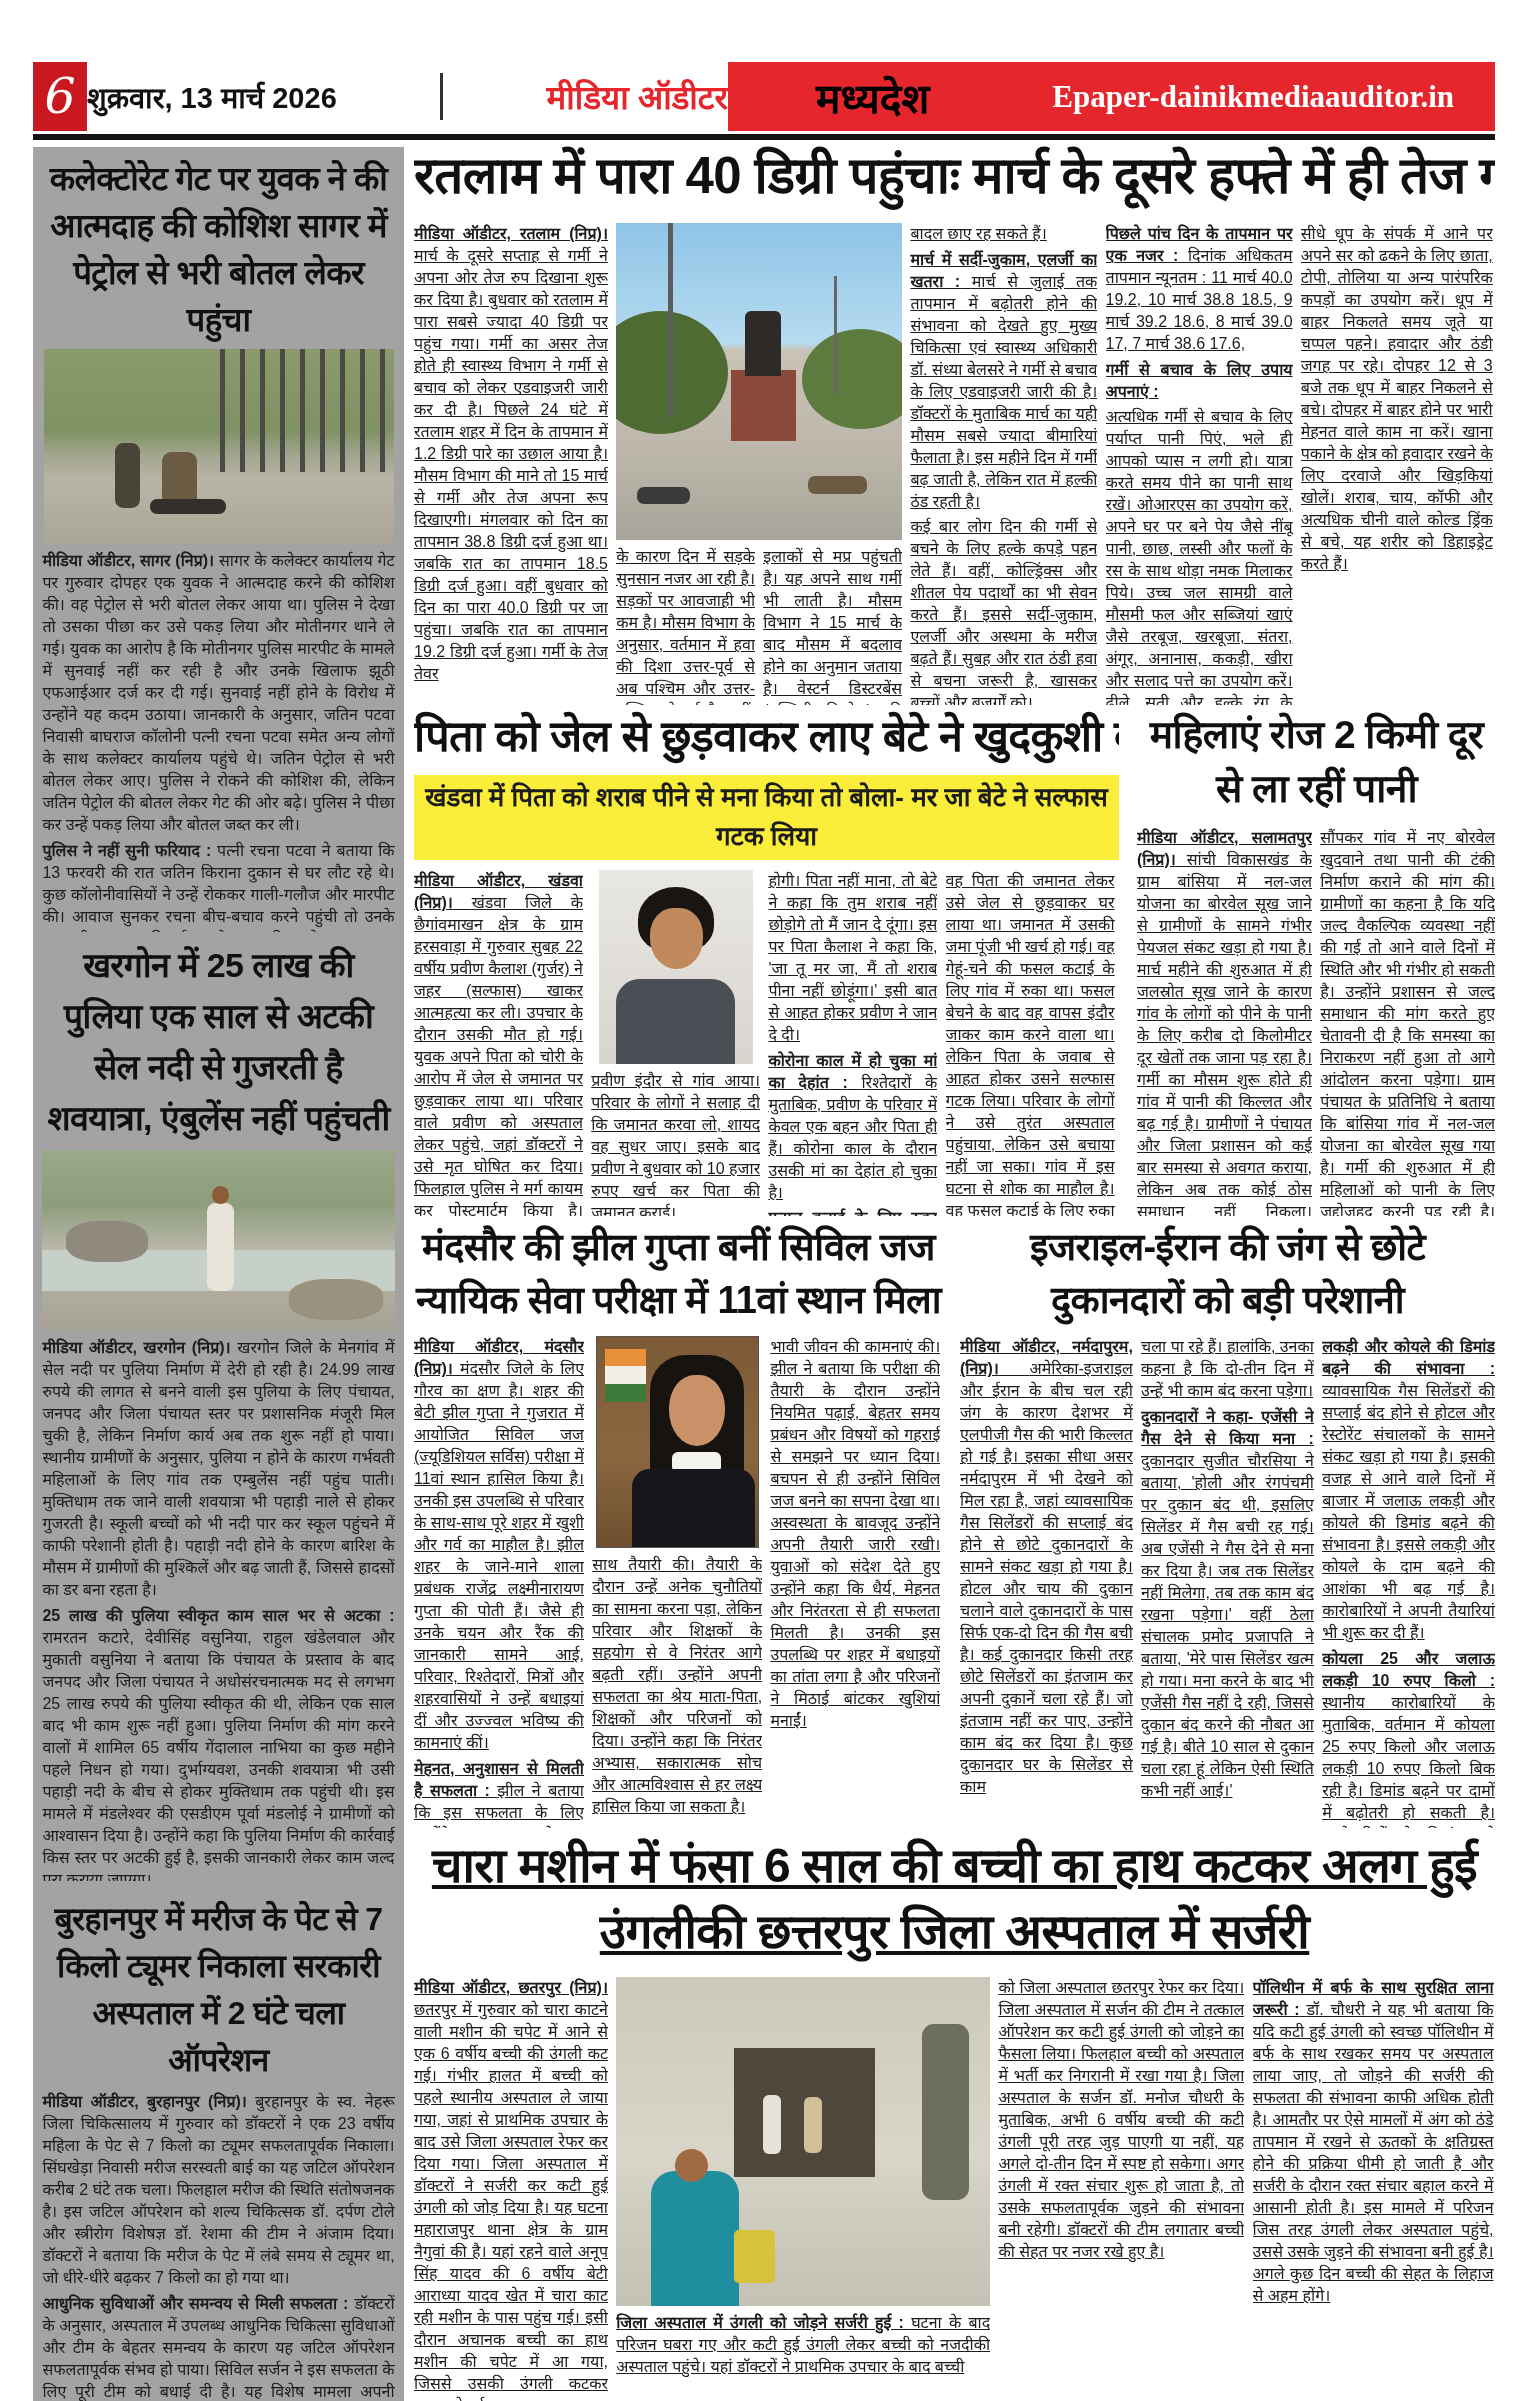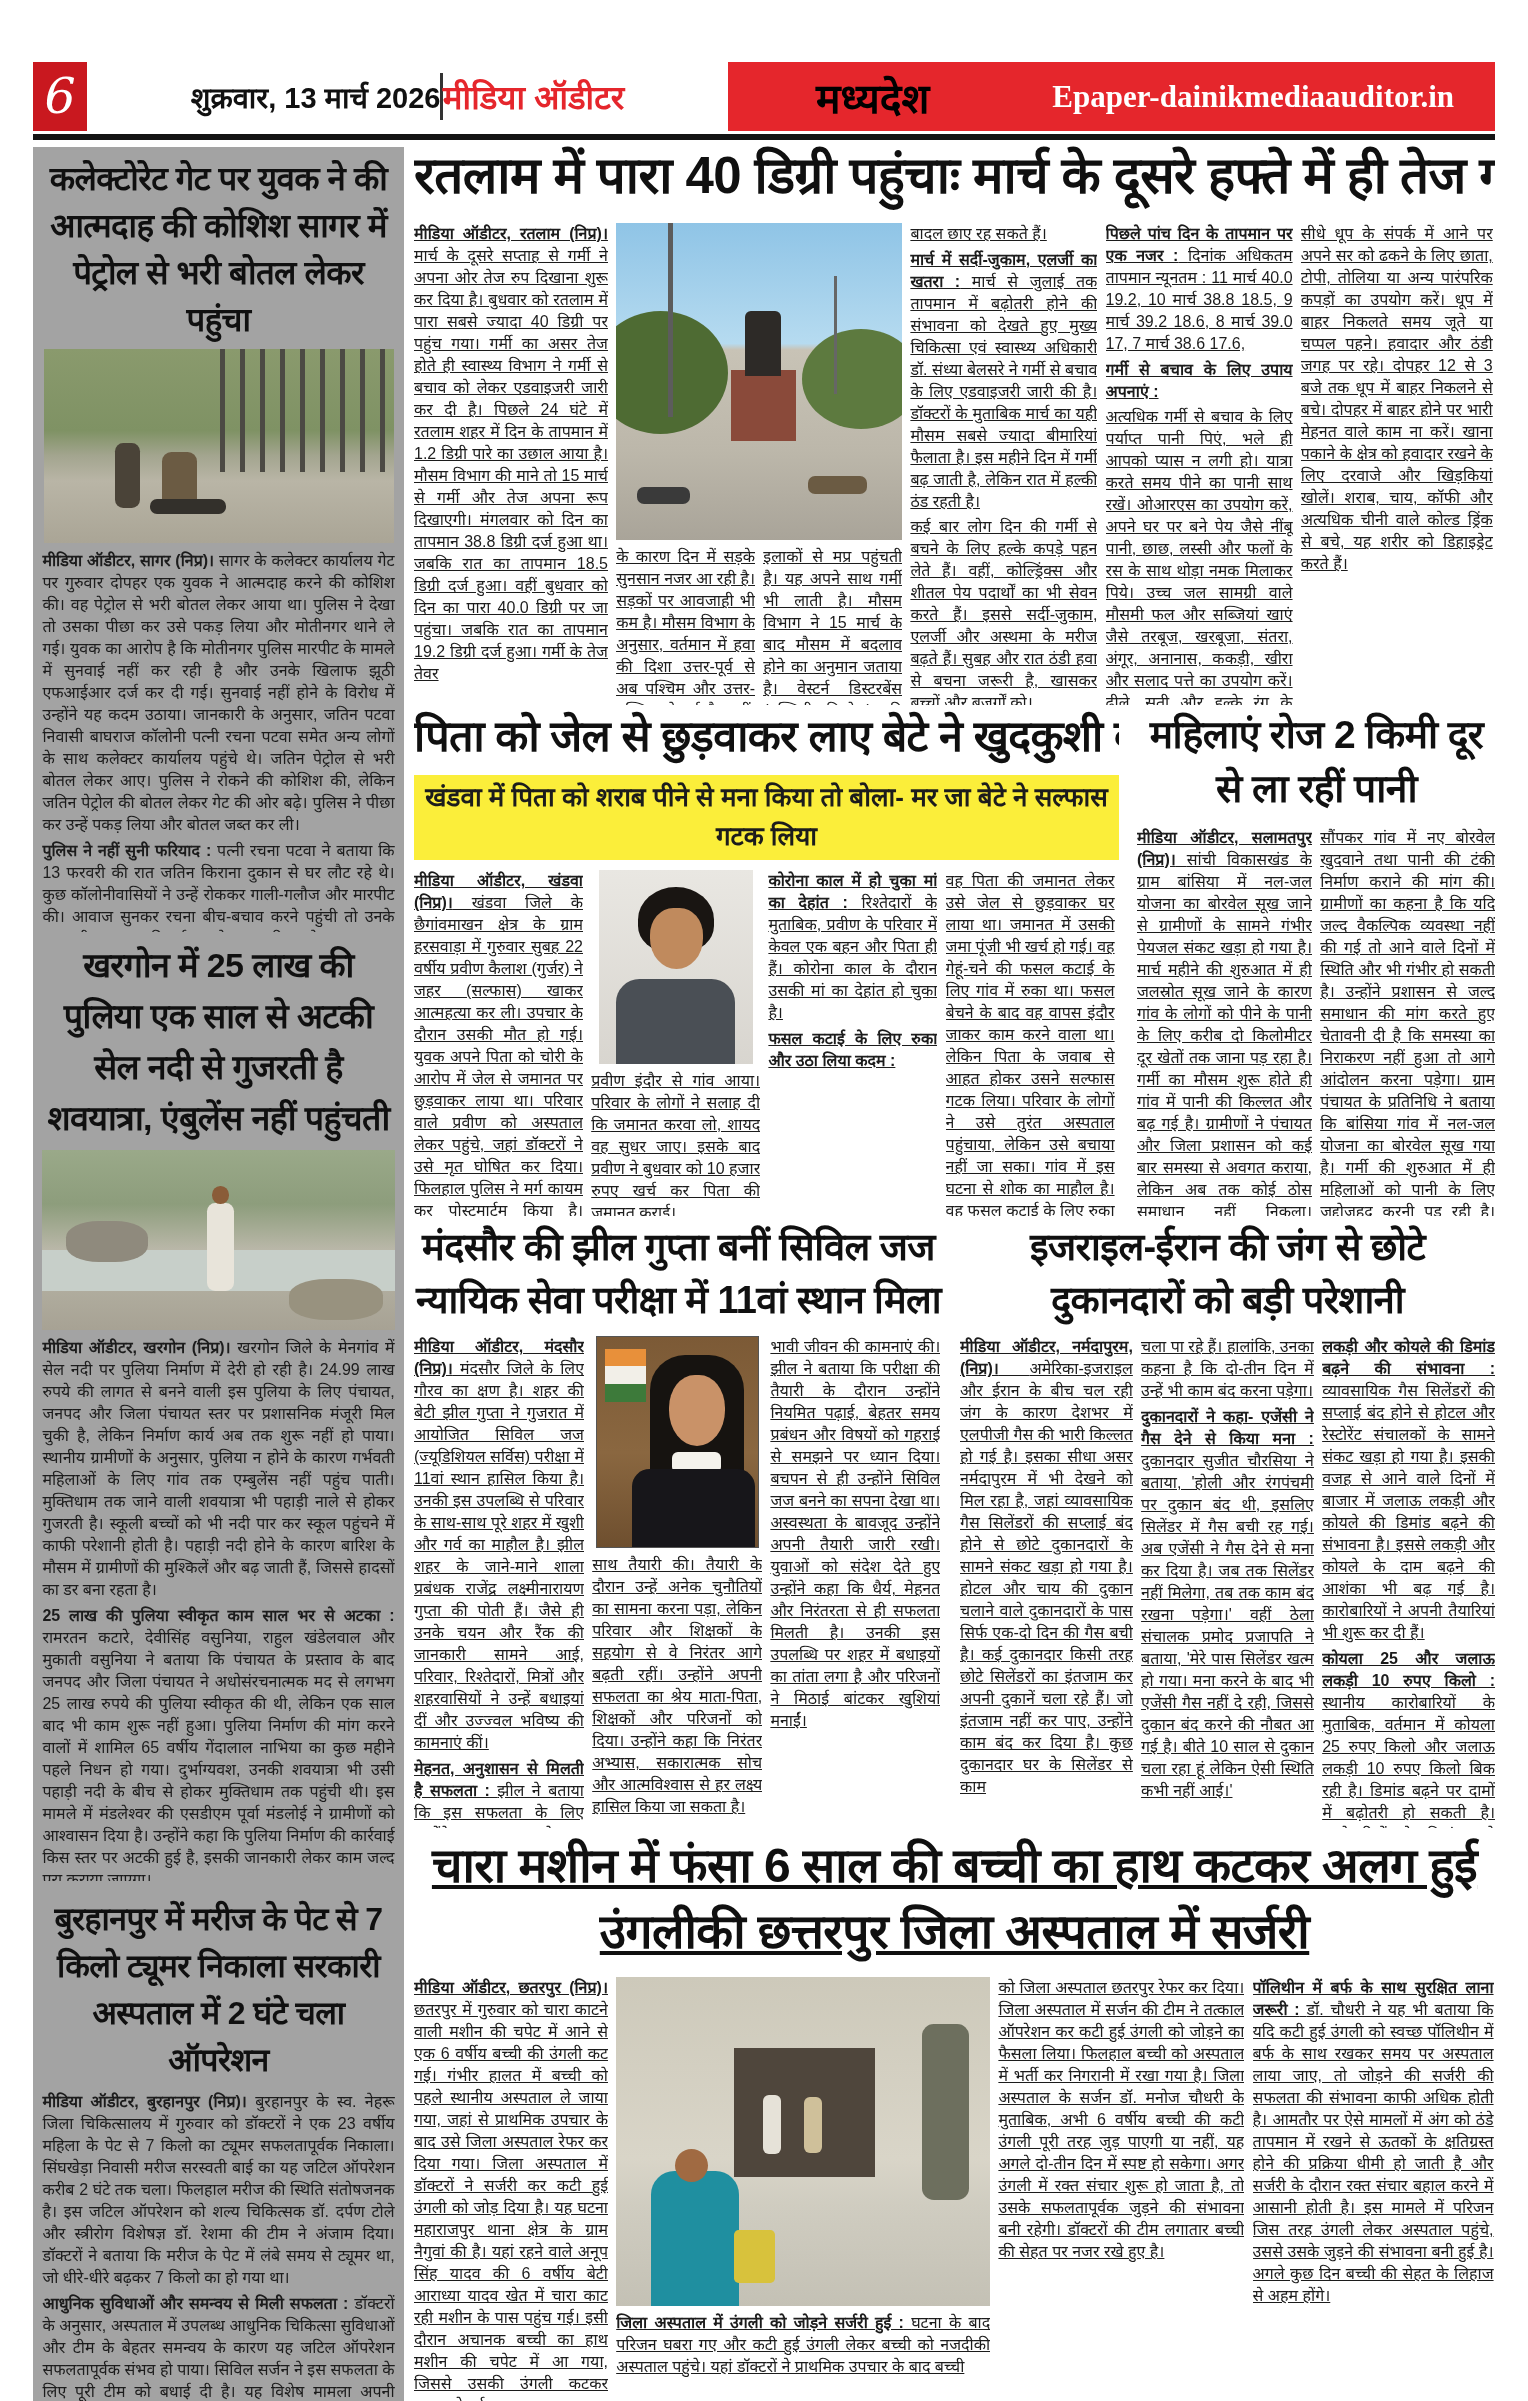--- a/index.html
+++ b/index.html
@@ -3,21 +3,21 @@
 <meta charset="utf-8">
 <style>
   html,body{margin:0;padding:0;background:#ffffff;}
   .page{position:relative;width:1528px;height:2401px;background:#fff;
         font-family:"Liberation Sans", sans-serif;color:#1c1c1c;overflow:hidden;}
   
   .masthead{position:absolute;left:33px;top:62px;width:1462px;height:69px;
             background:#e5262c;display:flex;align-items:stretch;}
   .pageno{width:54px;background:#c9181f;color:#fff;display:flex;align-items:center;justify-content:center;
           font-family:"DejaVu Serif", serif;font-size:49px;font-style:italic;}
-  .mast-white{width:641px;background:#ffffff;display:flex;align-items:center;justify-content:center;gap:0;}
+  .mast-white{width:641px;background:#ffffff;display:flex;align-items:center;justify-content:space-between;gap:0;}
   .mast-date{font-size:29px;font-weight:700;color:#111;}
   .mast-divider{width:2.4px;height:47px;background:#333;}
   .mast-brand{font-size:33px;font-weight:800;color:#e5262c;}
   .mast-right{flex:1;display:flex;align-items:center;}
   .mast-section{margin-left:88px;font-size:41px;font-weight:800;color:#000000;}
   .mast-url{margin-left:auto;margin-right:41px;font-family:"Liberation Serif", serif;
             font-size:31px;font-weight:700;color:#fff;}
   .black-rule{position:absolute;left:33px;top:134px;width:1462px;height:5.9px;background:#141414;}
   
   .bt{font-size:16px;line-height:22px;text-align:justify;margin:0 0 3.5px 0;}
@@ -207,20 +207,21 @@
       <div class="col" style="width:169px">
         <div class="ph ph-khandwa">
           <div class="hair"></div>
           <div class="face"></div>
           <div class="torso"></div>
         </div>
         <p class="bt">प्रवीण इंदौर से गांव आया। परिवार के लोगों ने सलाह दी कि जमानत करवा लो, शायद वह सुधर जाए। इसके बाद प्रवीण ने बुधवार को 10 हजार रुपए खर्च कर पिता की जमानत कराई।</p>
 
       </div>
       <div class="col" style="width:169px">
+        <p class="bt">होगी। पिता नहीं माना, तो बेटे ने कहा कि तुम शराब नहीं छोड़ोगे तो मैं जान दे दूंगा। इस पर पिता कैलाश ने कहा कि, 'जा तू मर जा, मैं तो शराब पीना नहीं छोड़ूंगा।' इसी बात से आहत होकर प्रवीण ने जान दे दी।</p>
         <p class="bt"><span class="lead">कोरोना काल में हो चुका मां का देहांत :</span> <span>रिश्तेदारों के मुताबिक, प्रवीण के परिवार में केवल एक बहन और पिता ही हैं। कोरोना काल के दौरान उसकी मां का देहांत हो चुका है।</span></p>
         <p class="bt"><span class="lead">फसल कटाई के लिए रुका और उठा लिया कदम :</span> </p>
       </div>
       <div class="col" style="width:169px">
         <p class="bt">वह पिता की जमानत लेकर उसे जेल से छुड़वाकर घर लाया था। जमानत में उसकी जमा पूंजी भी खर्च हो गई। वह गेहूं-चने की फसल कटाई के लिए गांव में रुका था। फसल बेचने के बाद वह वापस इंदौर जाकर काम करने वाला था। लेकिन पिता के जवाब से आहत होकर उसने सल्फास गटक लिया। परिवार के लोगों ने उसे तुरंत अस्पताल पहुंचाया, लेकिन उसे बचाया नहीं जा सका। गांव में इस घटना से शोक का माहौल है। वह फसल कटाई के लिए रुका और यह कदम उठा लिया।</p>
       </div>
     </div>
   </div>
 
   <div class="main-art art-salamatpur">

